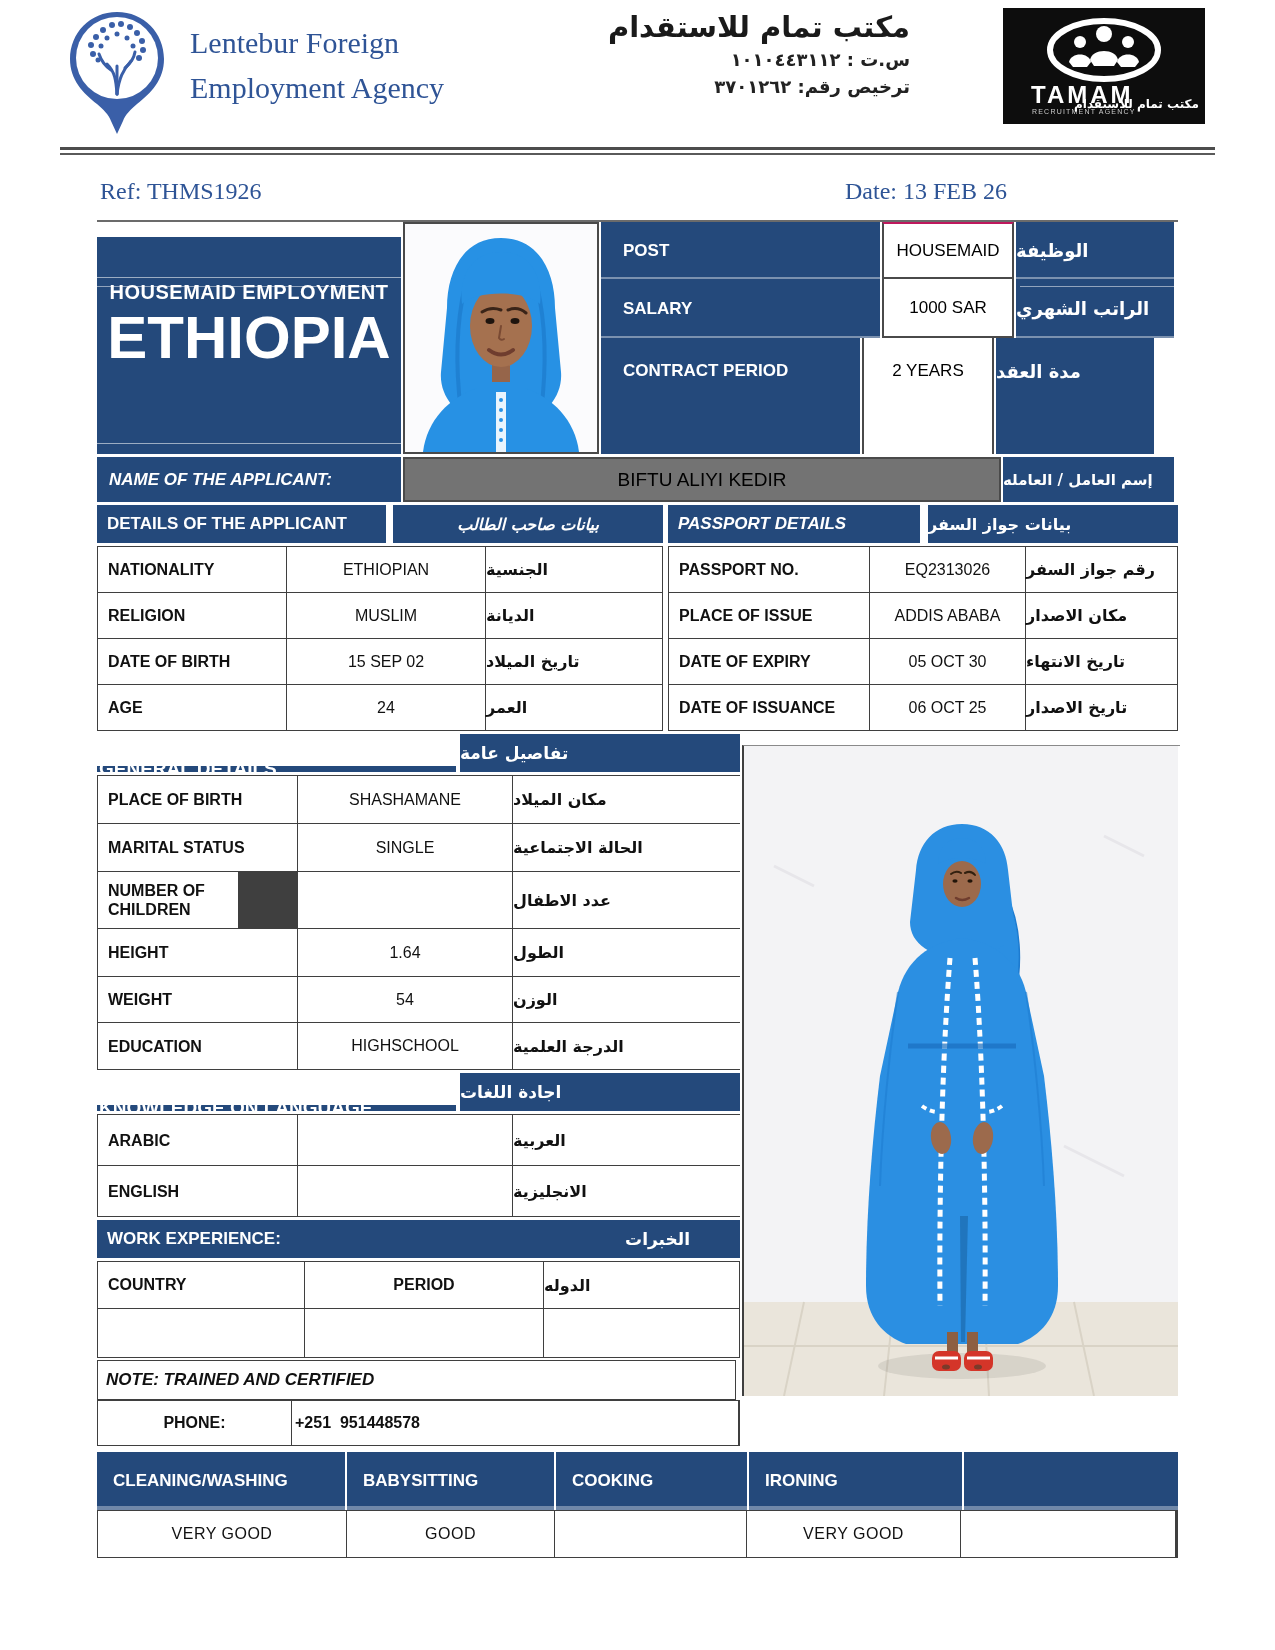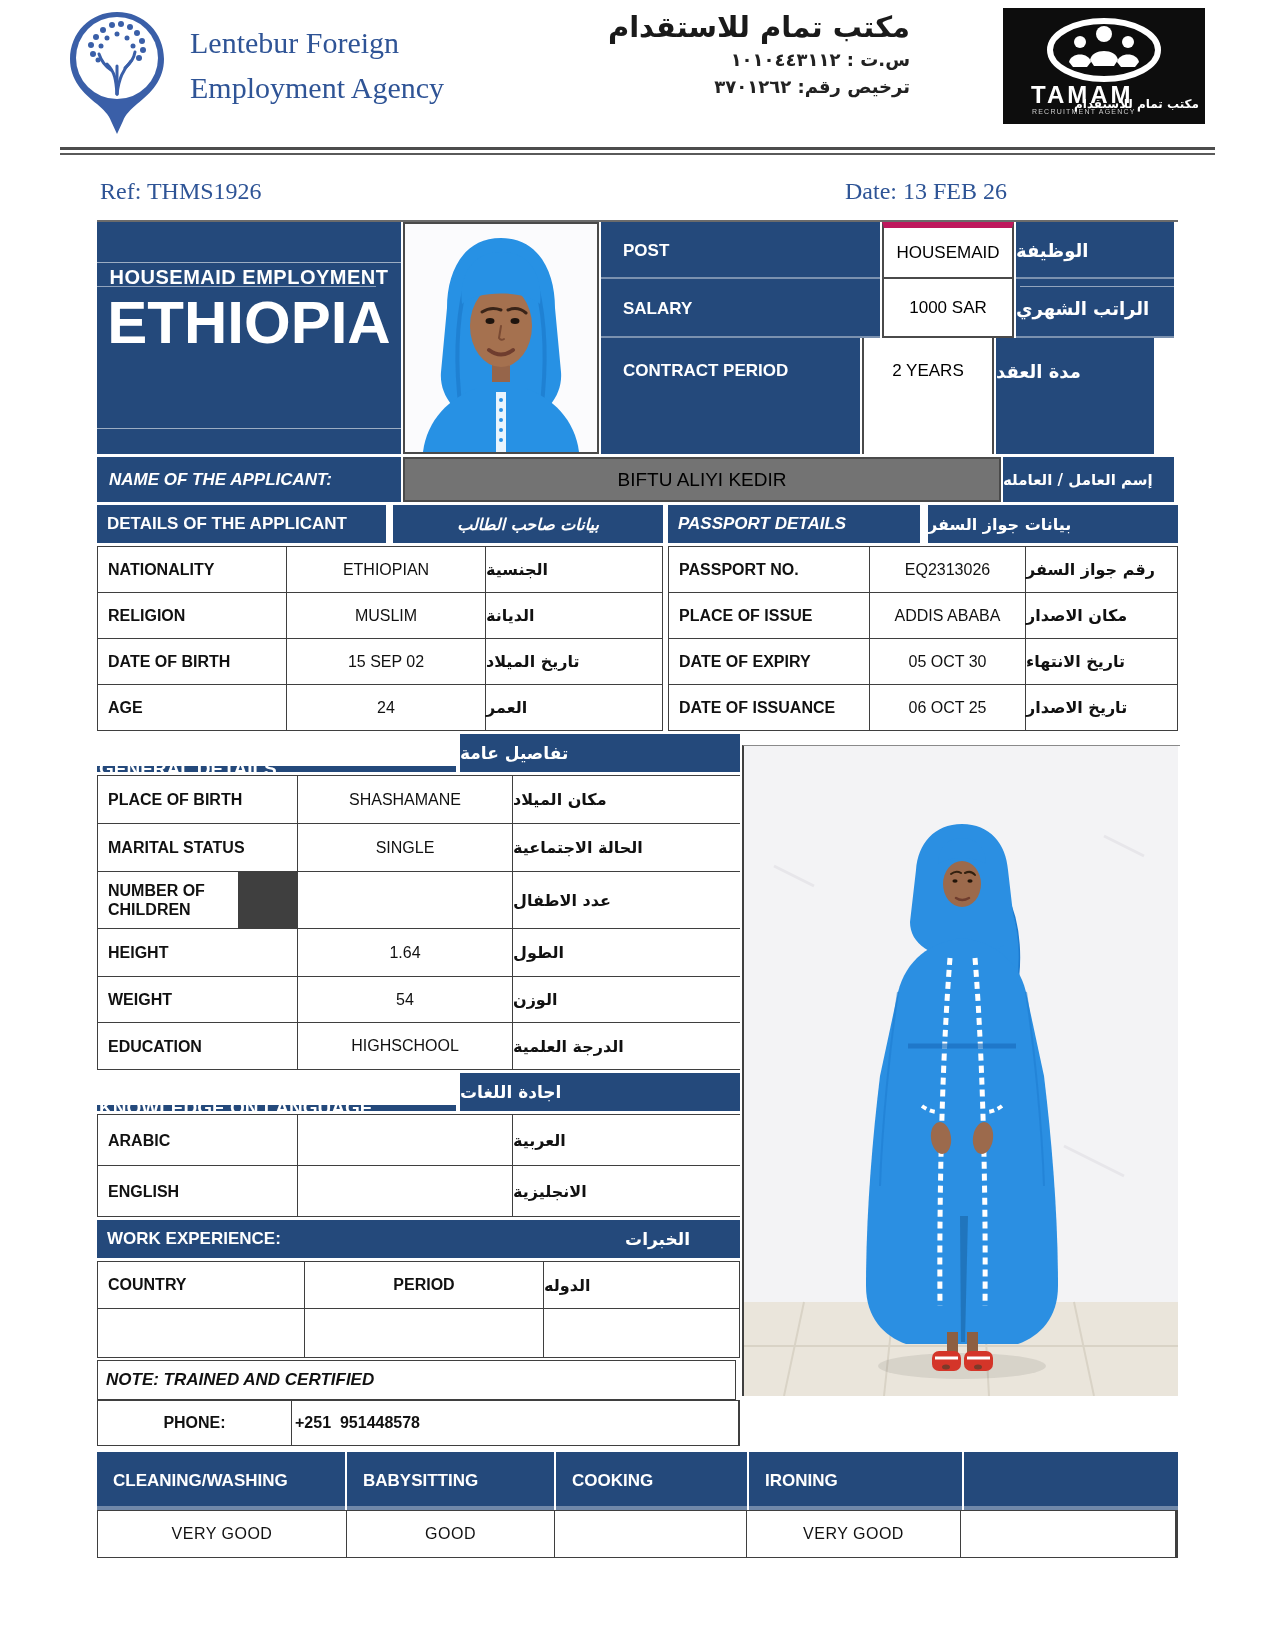--- a/index.html
+++ b/index.html
@@ -23,34 +23,34 @@
 
   
   .sheet{position:absolute;left:97px;top:220px;width:1081px;}
   .band{display:flex;position:relative;}
   .blue{background:#24497B;color:#fff;font-weight:bold;}
   .gap2{width:2px;background:#fff;flex:none;}
   .cellc{display:flex;align-items:center;box-sizing:border-box;}
 
   
   .banner{height:232px;margin-bottom:3px;border-top:2px solid #6b6b6b;}
-  .left-banner{width:304px;position:relative;flex:none;}
+  .left-banner{width:304px;position:relative;flex:none;margin-top:15px;}
   .left-banner .sep{position:absolute;left:0;width:100%;height:1px;background:rgba(255,255,255,.55);}
   .program{position:absolute;top:44px;width:100%;text-align:center;font-size:20px;letter-spacing:.5px;}
   .country{position:absolute;top:66px;width:100%;text-align:center;font-size:60px;font-weight:bold;}
   .photo-cell{width:192px;flex:none;border:2px solid #4a4a4a;background:#fff;overflow:hidden;}
   .bstack{width:577px;display:flex;flex-direction:column;flex:none;}
   .rrow{display:flex;}
   .rrow .lbl{width:279px;flex:none;padding-left:22px;font-size:17px;}
   .rrow .val{width:132px;flex:none;background:#fff;border-left:2px solid #4a4a4a;border-right:2px solid #4a4a4a;
              justify-content:center;font-size:17px;color:#000;}
   .rrow .arc{width:158px;flex:none;justify-content:flex-end;padding-right:14px;font-size:18px;}
   .r1{height:58px;} .r2{height:60px;} .r3{height:118px;}
   .r1 .lbl,.r1 .arc,.r2 .lbl,.r2 .arc{box-shadow:inset 0 -2px 0 rgba(255,255,255,.4);}
-  .r1 .val{border-top:6px solid #be185d;border-bottom:2px solid #4a4a4a;text-align:center;}
+  .r1 .val{border-top:2px solid #be185d;border-bottom:2px solid #4a4a4a;text-align:center;}
   .r2 .val{border-bottom:2px solid #4a4a4a;}
   .r3 .lbl{align-items:center;padding-bottom:50px;line-height:22px;}
   .r3 .val{align-items:center;padding-bottom:50px;}
   .r3 .arc{align-items:center;padding-bottom:50px;}
   .r3 .sep64{position:absolute;top:64px;height:1px;background:rgba(255,255,255,.5);}
 
   
   .nameband{height:45px;margin-bottom:3px;}
   .name-lbl{width:304px;flex:none;font-style:italic;font-size:17px;padding-left:12px;}
   .name-val{width:598px;flex:none;background:#737373;border:2px solid #4a4a4a;justify-content:center;

